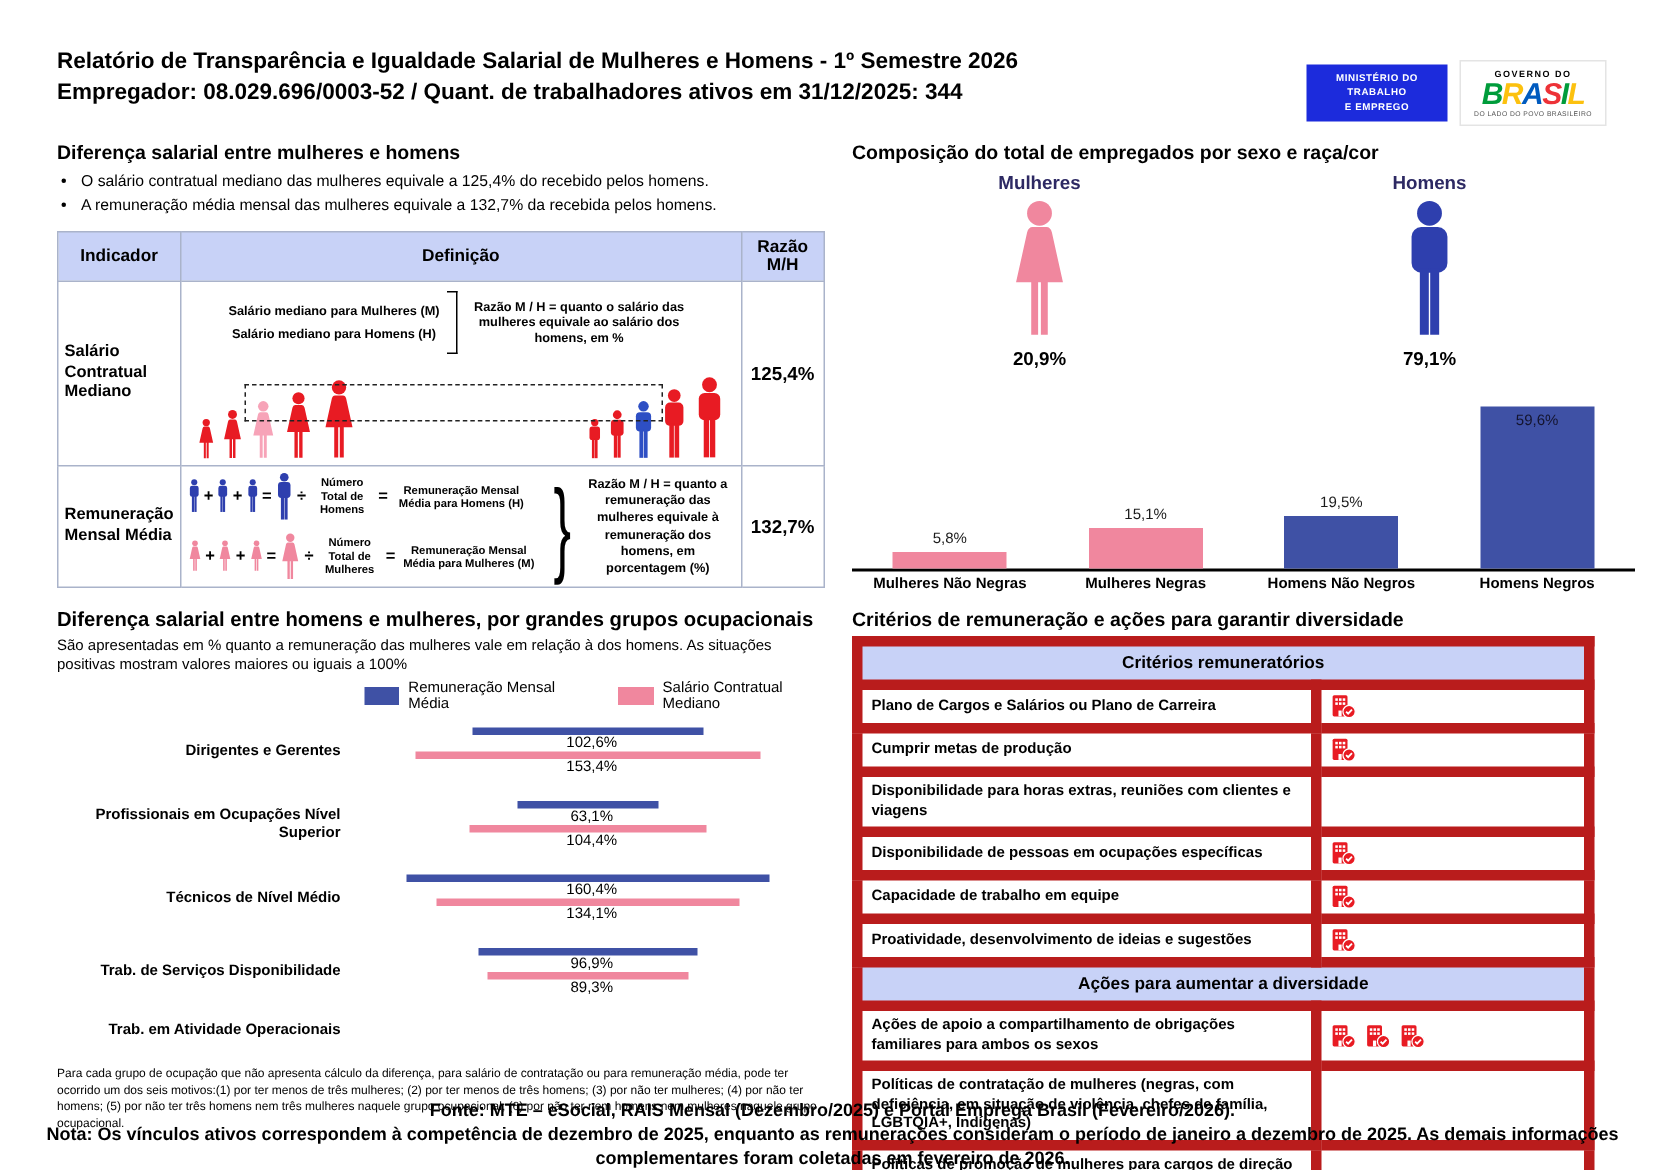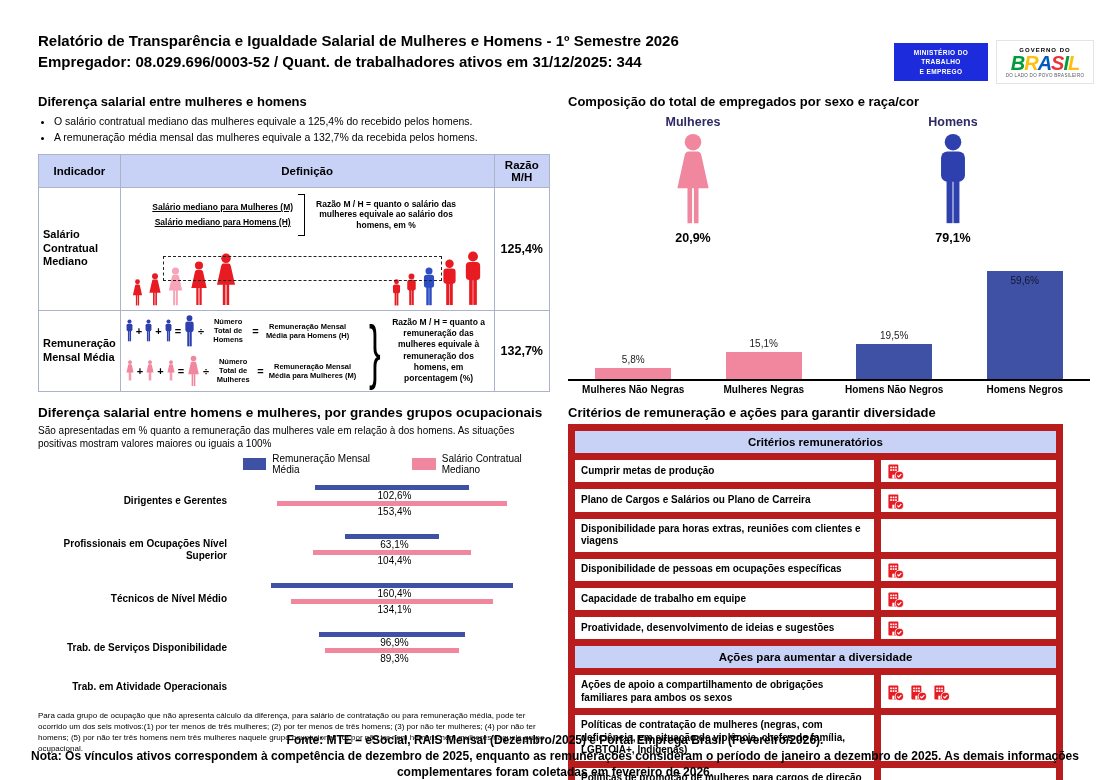--- a/index.html
+++ b/index.html
@@ -2,21 +2,21 @@
 <html><head>
 <meta charset="utf-8">
 <style>
   * { margin:0; padding:0; box-sizing:border-box; }
   html,body { width:1110px; height:780px; background:#fff; overflow:hidden;
     font-family:"Liberation Sans", sans-serif; color:#000; }
   body { position:relative; }
 
   
   .hdr-title { position:absolute; left:38px; top:30px; font-size:15px; font-weight:bold; line-height:21px; }
-  .logos { position:absolute; right:16px; top:40px; display:flex; gap:8px; align-items:center; }
+  .logos { position:absolute; right:39px; top:40px; display:flex; gap:8px; align-items:center; }
   .mte-logo { width:94px; height:38px; background:#1c2bdc; color:#fff; display:flex; flex-direction:column;
     align-items:center; justify-content:center; font-size:6.5px; font-weight:bold; letter-spacing:.4px; line-height:1.45; text-align:center;}
   .brasil-logo { width:98px; height:44px; background:#fff; border:1px solid #e4e4e4; display:flex; flex-direction:column;
     align-items:center; justify-content:center; }
   .brasil-top { font-size:6px; font-weight:bold; letter-spacing:1px; }
   .brasil-name { font-size:20px; font-weight:bold; font-style:italic; letter-spacing:-1px; line-height:20px; }
   .brasil-bottom { font-size:4.5px; color:#555; letter-spacing:.3px; }
 
   
   .left-col  { position:absolute; left:38px;  top:94px; width:512px; }
@@ -29,21 +29,21 @@
   
   .ind-table { width:512px; border-collapse:collapse; }
   .ind-table td, .ind-table th { border:1px solid #aab3ca; vertical-align:middle; }
   .ind-table th { background:#c8d2f7; font-size:11.5px; font-weight:bold; padding:4px 2px; }
   .col-ind { width:68px; } .col-def { width:372px; } .col-ratio { width:72px; }
   .ind-cell { font-size:11px; font-weight:bold; padding:4px 4px; line-height:1.25; }
   .ratio-cell { font-size:12.5px; font-weight:bold; text-align:center; }
   .def-cell { padding:4px 4px; }
 
   .def1-top { display:flex; align-items:center; justify-content:center; gap:5px; margin-top:2px; }
-  .def1-lines { text-align:center; font-weight:bold; font-size:8.5px;text-decoration:underline; }
+  .def1-lines { text-align:center; font-weight:bold; font-size:8.5px; }
   .def1-lines div { margin:5px 0; }
   .bracket-sq { width:7px; height:42px; border-top:1.5px solid #000; border-right:1.5px solid #000; border-bottom:1.5px solid #000; }
   .def1-note { width:152px; font-weight:bold; font-size:8.5px; text-align:center; line-height:1.25; }
 
   .people-row { position:relative; display:flex; align-items:flex-end; gap:3px; margin-top:12px; padding:0 6px; height:58px; }
   .people-row .sp { flex:1; }
   .dash-box { position:absolute; left:38px; right:48px; top:8px; height:25px; border:1.5px dashed #222; }
   .pp { flex:0 0 auto; }
   .red  { fill:#e81b23; } .pink { fill:#f7a3b8; } .rose { fill:#f0879e; } .blue { fill:#2e4fc4; } .indigo { fill:#2e3fae; }
 
@@ -387,27 +387,27 @@
   </div>
 
   <div class="crit-sec">
     <div class="sec-title">Critérios de remuneração e ações para garantir diversidade</div>
     <table class="crit-table">
       <tbody id="crit-body">
           <tr>
             <td class="crit-head" colspan="2">Critérios remuneratórios</td>
           </tr>
           <tr>
+            <td class="crit-label">Plano de Cargos e Salários ou Plano de Carreira</td>
+            <td class="crit-icons"><svg width="17" height="17" viewBox="0 0 24 24">
+                <use href="#bldg-check"></use>
+              </svg></td>
+          </tr>
+          <tr>
             <td class="crit-label">Cumprir metas de produção</td>
-            <td class="crit-icons"><svg width="17" height="17" viewBox="0 0 24 24">
-                <use href="#bldg-check"></use>
-              </svg></td>
-          </tr>
-          <tr>
-            <td class="crit-label">Plano de Cargos e Salários ou Plano de Carreira</td>
             <td class="crit-icons"><svg width="17" height="17" viewBox="0 0 24 24">
                 <use href="#bldg-check"></use>
               </svg></td>
           </tr>
           <tr>
             <td class="crit-label">Disponibilidade para horas extras, reuniões com clientes e viagens</td>
             <td class="crit-icons"></td>
           </tr>
           <tr>
             <td class="crit-label">Disponibilidade de pessoas em ocupações específicas</td>

